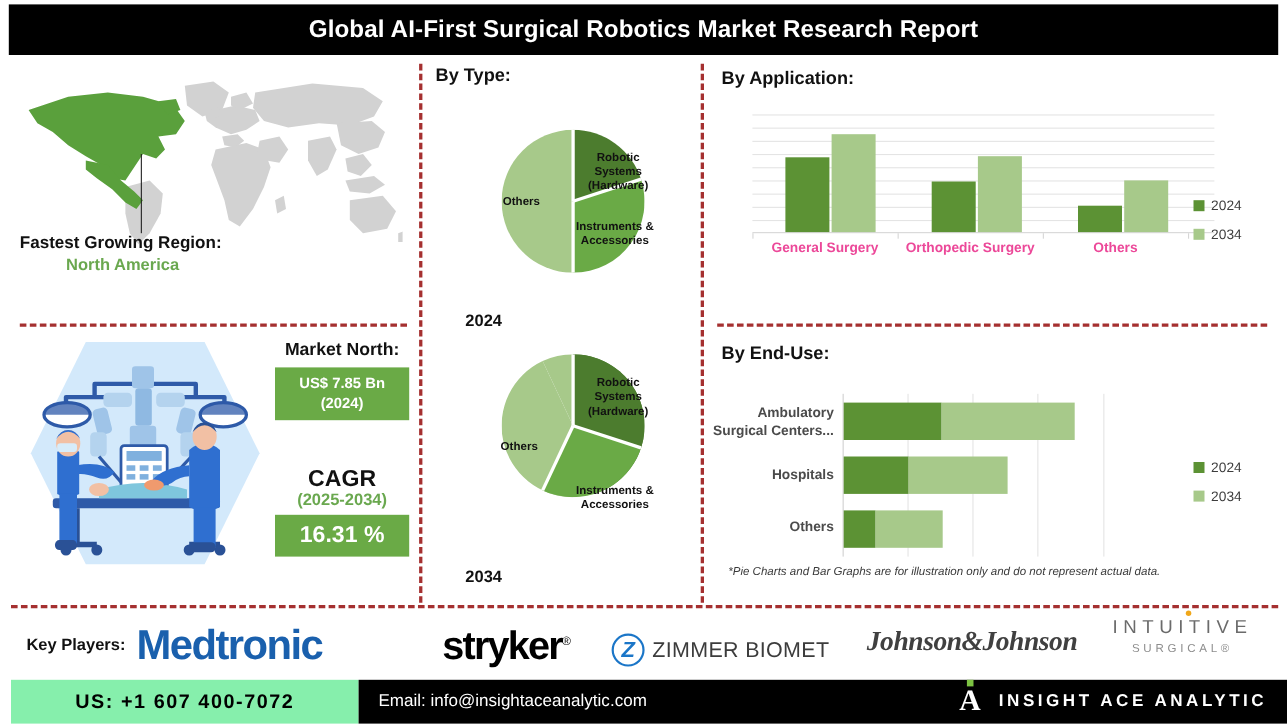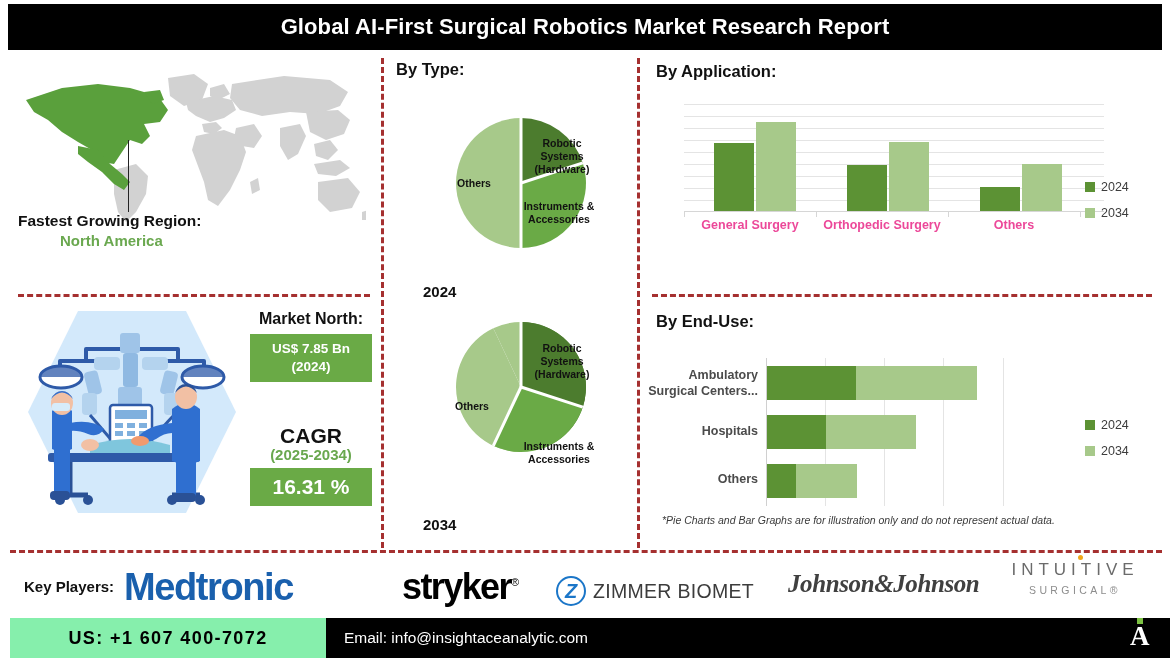--- a/index.html
+++ b/index.html
@@ -462,16 +462,17 @@
   </div>
 
   <div class="footer-green">US: +1 607 400-7072</div>
   <div class="footer-black">
     <span class="footer-email">Email: info@insightaceanalytic.com</span>
     <span class="footer-brand">
       <span class="brand-mark">
         <span class="brand-dot"></span>
         <span class="brand-a">A</span>
       </span>
+      <span class="brand-text">INSIGHT ACE ANALYTIC</span>
     </span>
   </div>
 
 </div>
 
 </body></html>

